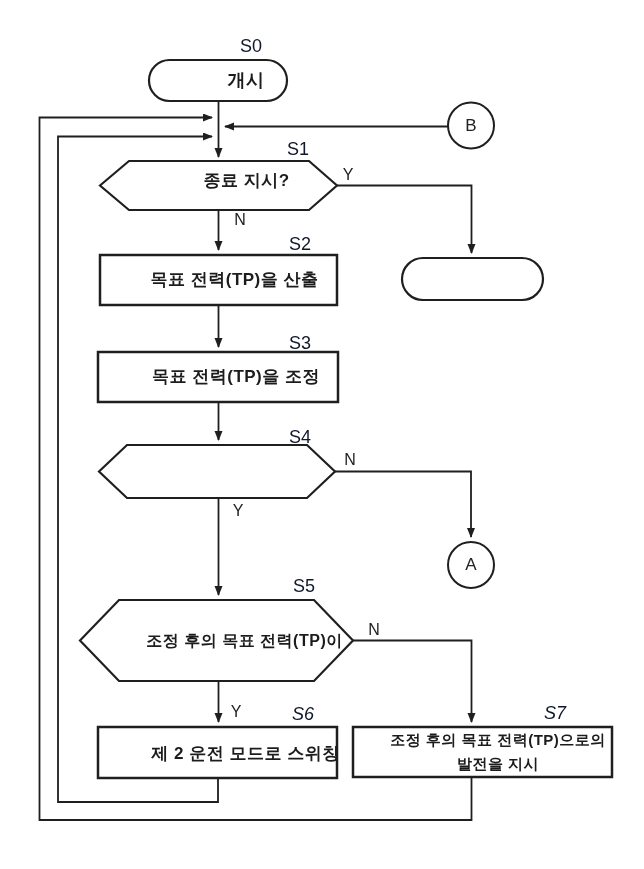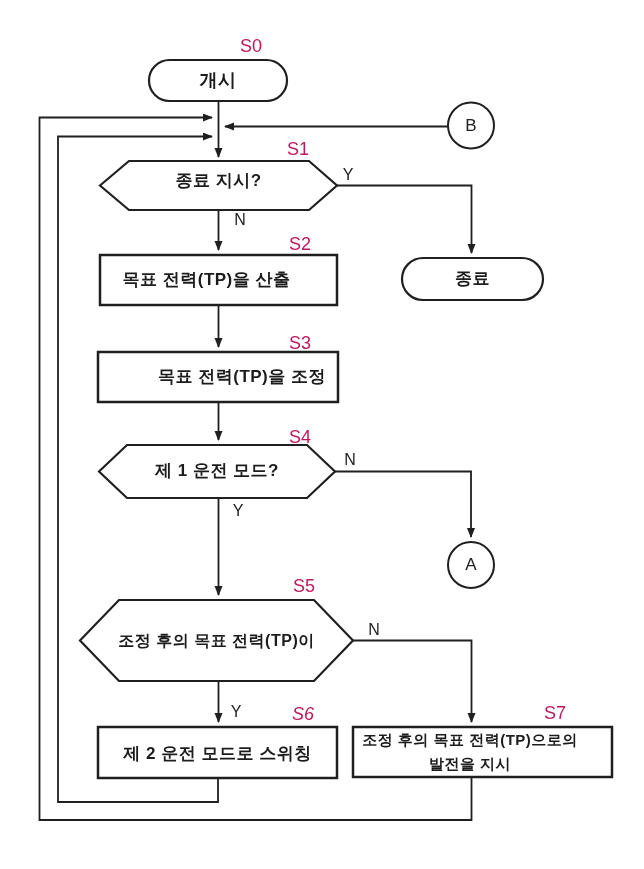--- a/index.html
+++ b/index.html
@@ -7,23 +7,23 @@
     position: relative;
     width: 644px;
     height: 869px;
     background: #ffffff;
     font-family: "Liberation Sans", "DejaVu Sans", sans-serif;
     color: #1c1c1c;
     overflow: hidden;
   }
   #wires { position: absolute; left: 0; top: 0; }
   .overlay { position: absolute; display: flex; align-items: center; justify-content: center; text-align: center; }
-  .node-label { font-weight: bold; font-size: 17px; letter-spacing: 0.5px; line-height: 1.2; }
+  .node-label { font-weight: bold; font-size: 17px; letter-spacing: 0.5px; line-height: 1.2; padding-left: 28px; }
   .node-label.small { font-size: 16px; line-height: 25px; font-weight: bold; }
-  .step-tag { font-size: 18px; font-weight: normal; color: #be185d; }
+  .step-tag { font-size: 18px; font-weight: normal; color: #0f172a; }
   .branch-label { font-size: 16px; font-weight: normal; color: #222; }
   .connector-letter { font-size: 17px; font-weight: normal; color: #222; }
 </style>
 </head>
 <body>
 
 <div id="canvas">
 
   <svg id="wires" width="644" height="869" viewBox="0 0 644 869">
     <defs>
@@ -62,29 +62,27 @@
     </g>
   </svg>
 
   <div class="overlay step-tag" style="left:231px; top:36px; width:40px; height:20px;">S0</div>
   <div class="overlay step-tag" style="left:276px; top:139px; width:44px; height:20px;">S1</div>
   <div class="overlay step-tag" style="left:278px; top:234px; width:44px; height:20px;">S2</div>
   <div class="overlay step-tag" style="left:278px; top:333px; width:44px; height:20px;">S3</div>
   <div class="overlay step-tag" style="left:278px; top:427px; width:44px; height:20px;">S4</div>
   <div class="overlay step-tag" style="left:282px; top:576px; width:44px; height:20px;">S5</div>
   <div class="overlay step-tag" style="left:281px; top:704px; width:44px; height:20px;font-style:italic;">S6</div>
-  <div class="overlay step-tag" style="left:533px; top:703px; width:44px; height:20px;">S7</div>
+  <div class="overlay step-tag" style="left:533px; top:703px; width:44px; height:20px;font-style:italic;">S7</div>
 
   <div class="overlay node-label" style="left:149px; top:60px; width:138px; height:41px; font-size:18px;">개시</div>
   <div class="overlay connector-letter" style="left:448px; top:103px; width:46px; height:46px;">B</div>
   <div class="overlay node-label" style="left:100px; top:161px; width:237px; height:41px;">종료 지시?</div>
   <div class="overlay node-label" style="left:88px; top:255px; width:237px; height:50px;">목표 전력(TP)을 산출</div>
-  <div class="overlay node-label" style="left:402px; top:258px; width:141px; height:42px;">종료</div>
-  <div class="overlay node-label" style="left:98px; top:352px; width:220px; height:50px;margin-left:34px;">목표 전력(TP)을 조정</div>
-  <div class="overlay node-label" style="left:99px; top:445px; width:236px; height:53px;">제 1 운전 모드?</div>
+  <div class="overlay node-label" style="left:98px; top:352px; width:220px; height:50px;">목표 전력(TP)을 조정</div>
   <div class="overlay connector-letter" style="left:448px; top:542px; width:46px; height:46px;">A</div>
   <div class="overlay node-label small" style="left:80px; top:600px; width:273px; height:81px; flex-direction:row;">
     <div>조정 후의 목표 전력(TP)이</div>
   </div>
   <div class="overlay node-label" style="left:98px; top:727px; width:239px; height:54px;">제 2 운전 모드로 스위칭</div>
   <div class="overlay node-label small" style="left:353px; top:727px; width:234px; height:50px; flex-direction:column; line-height:24px; font-size:15px;">
     <div>조정 후의 목표 전력(TP)으로의</div>
     <div>발전을 지시</div>
   </div>
 

